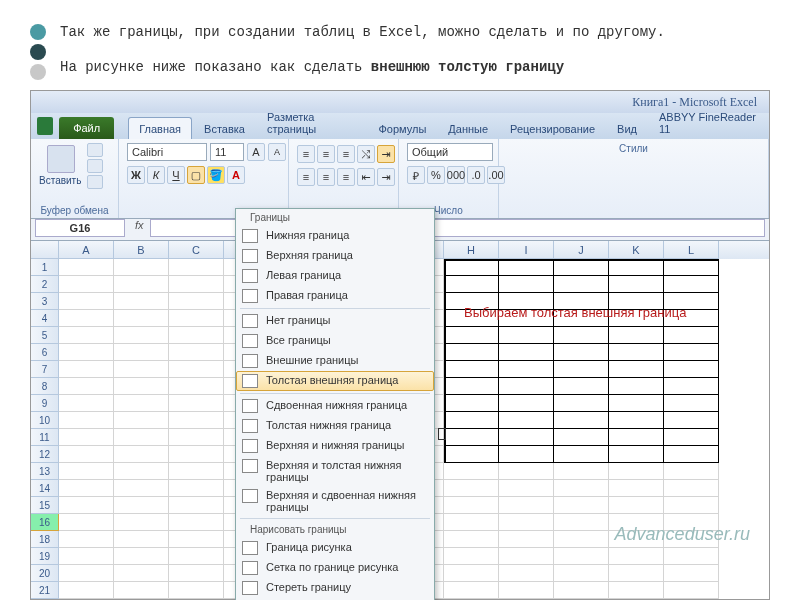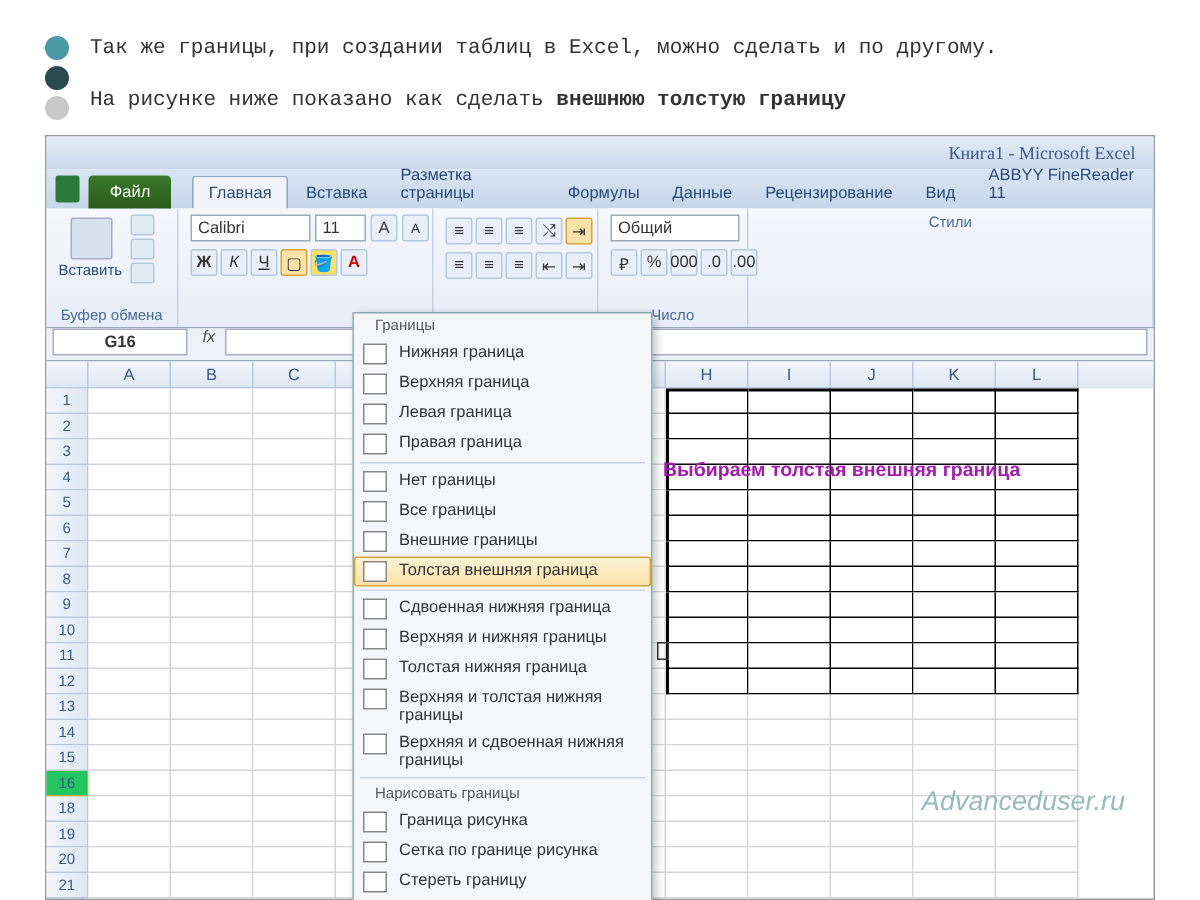--- a/index.html
+++ b/index.html
@@ -43,37 +43,37 @@
   .fx { font-style: italic; color: #555; margin: 0 6px; }
   .formula-bar { flex: 1; background: #fff; border: 1px solid #aac; height: 18px; margin-right: 4px; }
 
   .sheet { position: relative; }
   .grid-head { display: flex; background: linear-gradient(#f2f6fb,#dde7f3); height: 18px; }
   .corner { width: 28px; border-right: 1px solid #b5c8de; border-bottom: 1px solid #b5c8de; }
   .colh { width: 55px; border-right: 1px solid #b5c8de; border-bottom: 1px solid #b5c8de; text-align: center; font-size: 11px; color: #3a5a8a; line-height: 18px; }
   .grid-body { }
   .grow { display: flex; height: 17px; }
   .rowh { width: 28px; background: linear-gradient(90deg,#f2f6fb,#dde7f3); border-right: 1px solid #b5c8de; border-bottom: 1px solid #b5c8de; text-align: center; font-size: 10px; color: #3a5a8a; line-height: 17px; }
-  .rowh.sel { background: #22c55e; border-color: #d6a43a; }
+  .rowh.sel { background: #86efac; border-color: #d6a43a; }
   .cell { width: 55px; border-right: 1px solid #d4d4d4; border-bottom: 1px solid #d4d4d4; background: #fff; position: relative; }
   .thick-l { border-left: 2px solid #000; }
   .thick-r { border-right: 2px solid #000 !important; }
   .thick-t { border-top: 2px solid #000; }
   .thick-b { border-bottom: 2px solid #000 !important; }
   .inner-r { border-right: 1px solid #000 !important; }
   .inner-b { border-bottom: 1px solid #000 !important; }
 
   .dropdown { position: absolute; left: 235px; top: 208px; width: 200px; background: #f4f6f9; border: 1px solid #8aa; box-shadow: 2px 2px 6px rgba(0,0,0,.25); z-index: 10; font-size: 11px; }
   .dd-head { padding: 3px 14px; color: #555; font-size: 10px; }
   .dd-item { display: flex; align-items: flex-start; padding: 3px 6px; gap: 8px; cursor: pointer; }
   .dd-item:hover, .dd-item.hov { background: linear-gradient(#fef3d6,#fbe2a8); border: 1px solid #d6a43a; padding: 2px 5px; border-radius: 2px; }
   .dd-sep { height: 1px; background: #ccd6e2; margin: 2px 4px; }
   .dd-ico { width: 16px; height: 14px; border: 1px solid #888; background: #fff; position: relative; flex-shrink: 0; }
 
-  .callout { position: absolute; left: 442px; top: 305px; color: #a21caf; font-weight: bold; font-size: 13px; font-family: Arial; z-index: 11; }
+  .callout { position: absolute; left: 464px; top: 305px; color: #b91c1c; font-weight: normal; font-size: 13px; font-family: Arial; z-index: 11; }
   .watermark { position: absolute; right: 50px; bottom: 55px; color: #9bb; font-size: 18px; font-style: italic; z-index: 5; }
   .cursor-ind { position: absolute; width: 8px; height: 12px; border: 1px solid #333; left: 438px; top: 428px; z-index: 6; }
 </style>
 </head>
 <body>
 
 <div class="page">
   <div class="bullets">
     <div class="bullet b1"></div>
     <div class="bullet b2"></div>
@@ -552,25 +552,25 @@
         </div>
       </div>
     <div class="dd-sep"></div>
     <div id="dd-g3">
         <div class="dd-item">
           <div class="dd-ico"></div>
           <span>Сдвоенная нижняя граница</span>
         </div>
         <div class="dd-item">
           <div class="dd-ico"></div>
+          <span>Толстая нижняя граница</span>
+        </div>
+        <div class="dd-item">
+          <div class="dd-ico"></div>
           <span>Верхняя и нижняя границы</span>
-        </div>
-        <div class="dd-item">
-          <div class="dd-ico"></div>
-          <span>Толстая нижняя граница</span>
         </div>
         <div class="dd-item">
           <div class="dd-ico"></div>
           <span>Верхняя и толстая нижняя границы</span>
         </div>
         <div class="dd-item">
           <div class="dd-ico"></div>
           <span>Верхняя и сдвоенная нижняя границы</span>
         </div>
       </div>

